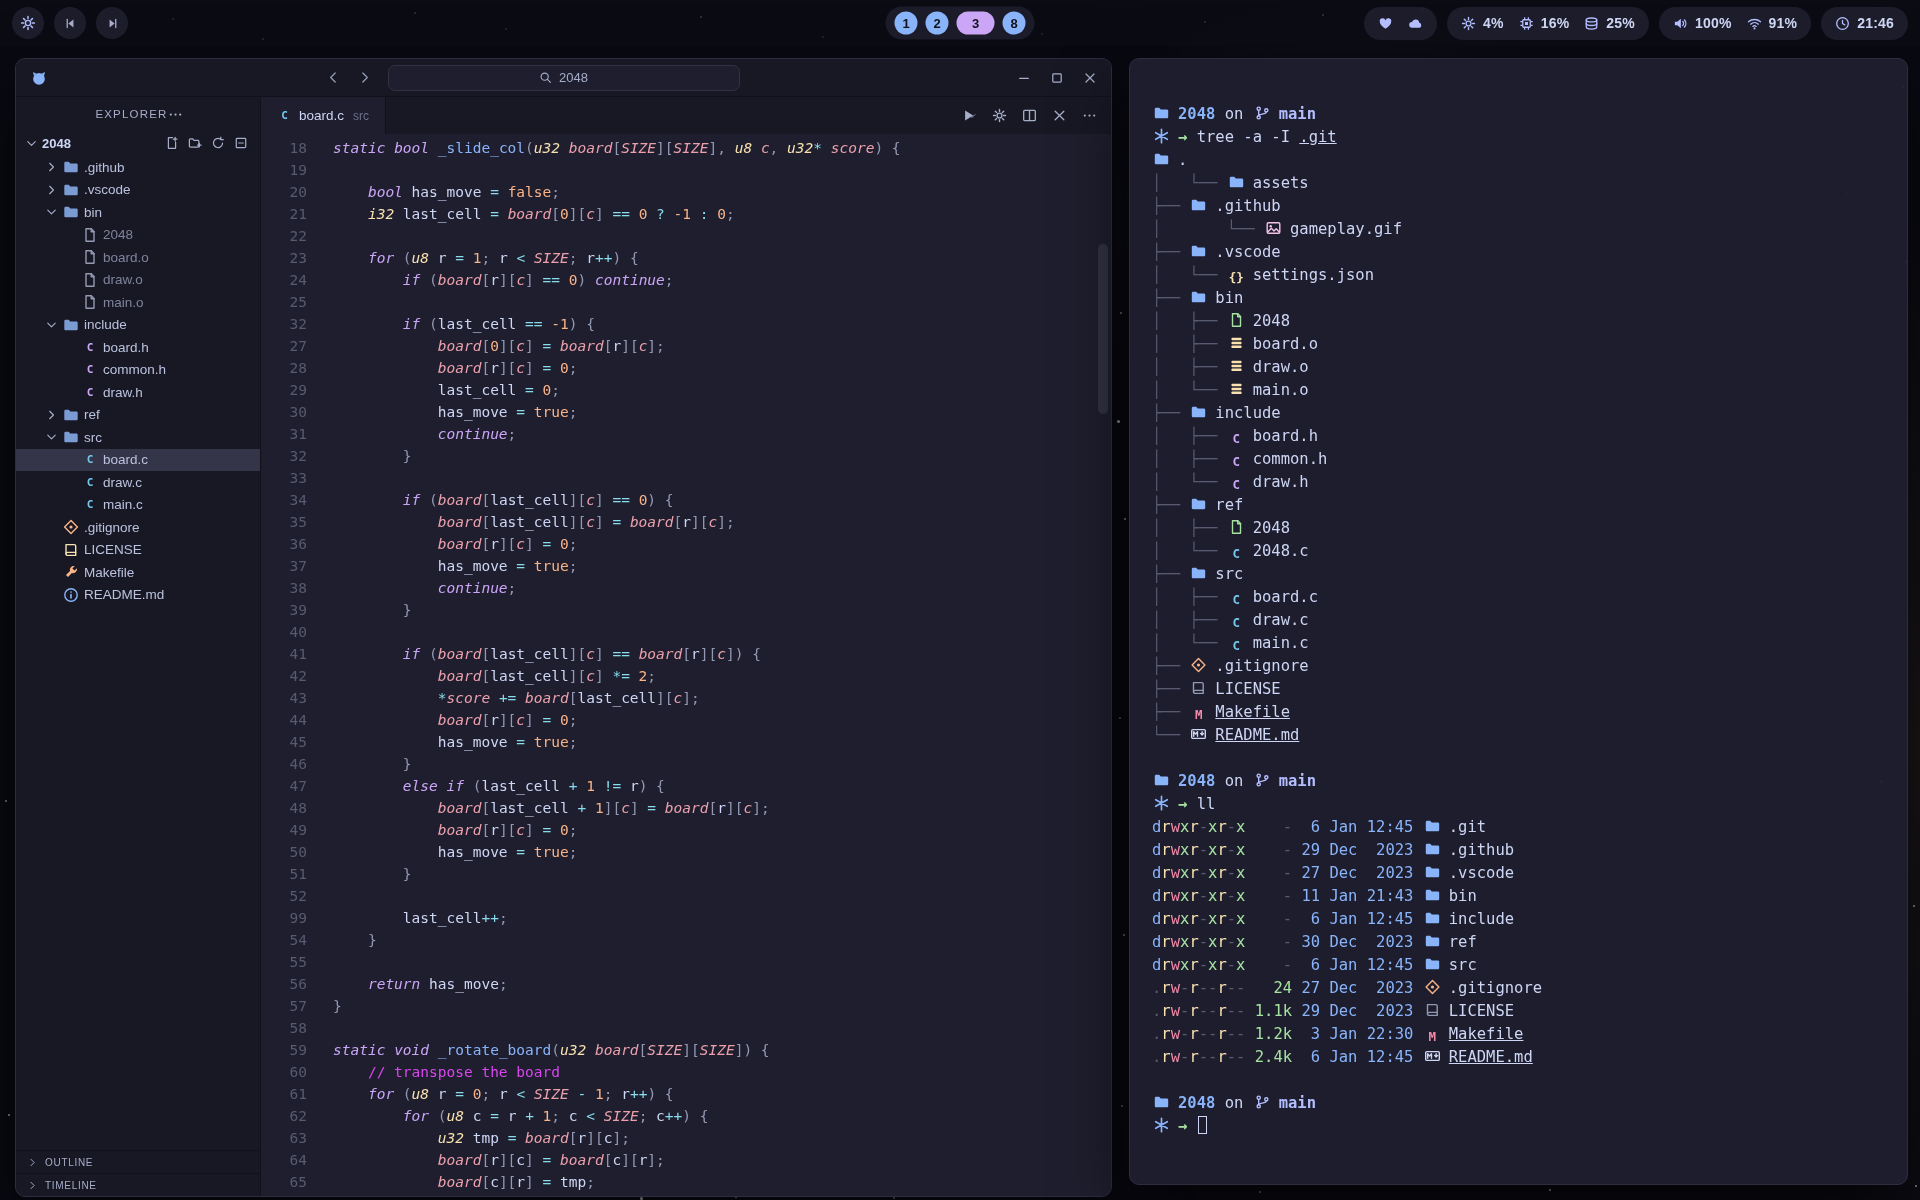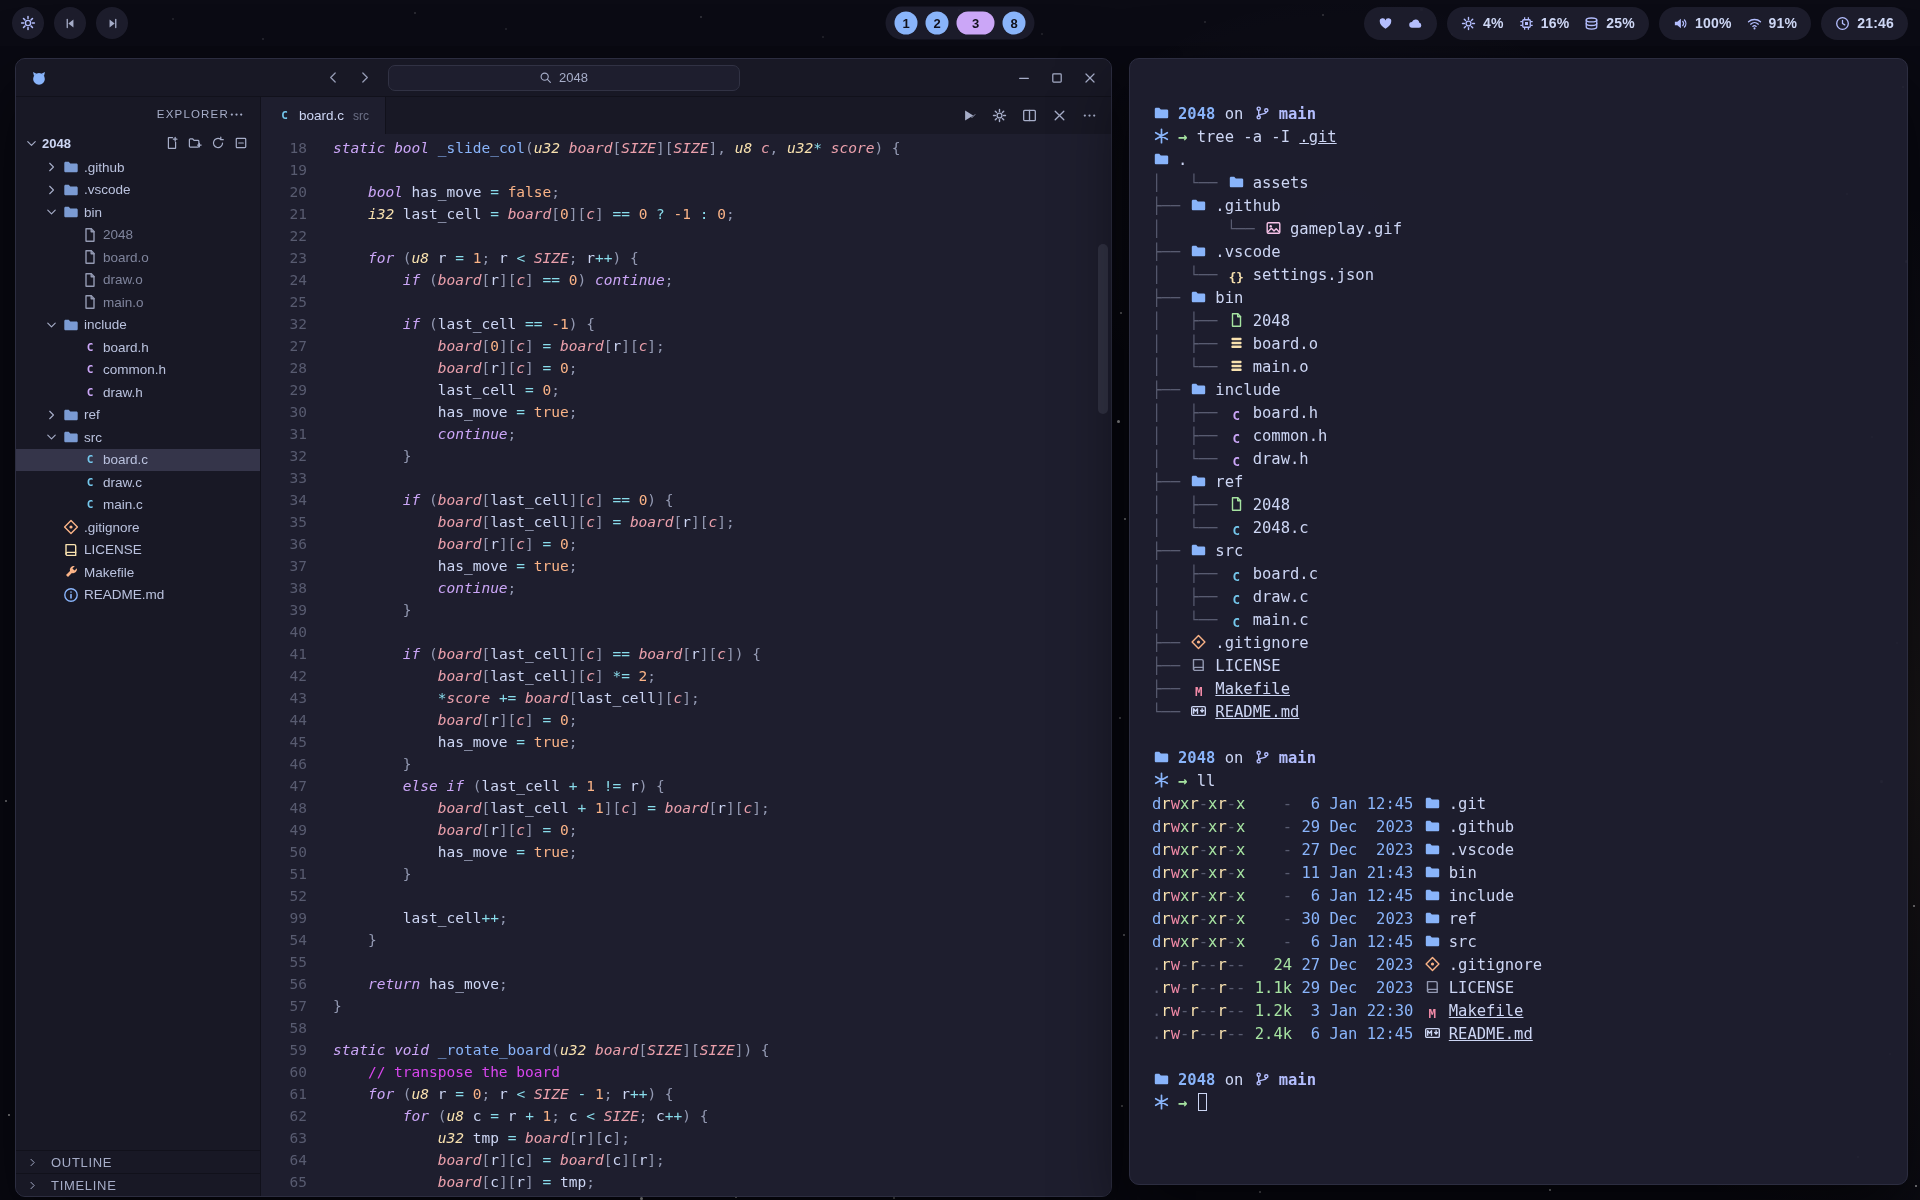--- a/index.html
+++ b/index.html
@@ -40,34 +40,34 @@
   .vs-titlebar .app-logo{color:#89b4fa;width:18px;height:18px}
   .vs-nav{position:absolute;right:calc(50% + 192px);display:flex;gap:16px}
   .nav-btn,.win-btn{background:none;border:none;cursor:pointer;color:#9399b2;display:flex;align-items:center}
   .nav-btn .icn{width:15px;height:15px}
   .vs-search{position:absolute;left:50%;transform:translateX(-50%);width:352px;height:26px;background:#1e1e2e;border:1px solid #313244;border-radius:7px;display:flex;align-items:center;justify-content:center;gap:7px;color:#a6adc8;font-size:13px;cursor:pointer}
   .vs-search .icn{width:13px;height:13px}
   .vs-controls{margin-left:auto;display:flex;gap:19px}
   .win-btn{color:#a6adc8}.win-btn .icn{width:14px;height:14px}
   .vs-body{flex:1;display:flex;min-height:0}
   .vs-sidebar{width:245px;background:#181825;border-right:1px solid #11111b;display:flex;flex-direction:column;font-size:13.5px;color:#bac2de}
-  .sb-header{flex:0 0 34px;display:flex;align-items:center;justify-content:flex-end;padding:0 16px 0 18px;color:#a6adc8;font-size:11.5px;letter-spacing:1.2px}
+  .sb-header{flex:0 0 34px;display:flex;align-items:center;justify-content:center;padding:0 16px 0 18px;color:#a6adc8;font-size:11.5px;letter-spacing:1.2px}
   .sb-header .icn{width:15px;height:15px;cursor:pointer}
   .sb-root{display:flex;align-items:center;height:24px;padding-left:9px;gap:4px;font-weight:700;font-size:13px;color:#cdd6f4;cursor:pointer}
   .sb-root-actions{margin-left:auto;display:flex;gap:9px;padding-right:12px;color:#a6adc8}
   .sb-root-actions .icn{width:14px;height:14px;cursor:pointer}
   .sb-chev{width:13px;height:13px;color:#a6adc8;flex:0 0 13px}
   .sb-tree{flex:1;overflow:hidden;padding-top:1px}
   .sb-row{display:flex;align-items:center;height:22.5px;gap:5px;cursor:pointer}
   .sb-row .icn{width:16px;height:16px}
   .sb-row.sel{background:#35354a}
   .sb-label{white-space:nowrap}
   .sb-dim .sb-label{color:#7f849c}
   .sb-panels{flex:0 0 auto}
-  .sb-panel{height:23px;display:flex;align-items:center;gap:12px;padding:0 10px;font-size:13px;letter-spacing:.7px;color:#a6adc8;border-top:1px solid #11111b;cursor:pointer}
+  .sb-panel{height:23px;display:flex;align-items:center;gap:6px;padding:0 10px;font-size:10px;letter-spacing:.7px;color:#a6adc8;border-top:1px solid #11111b;cursor:pointer}
   .sb-panel .sb-chev{width:11px;height:11px}
 
   .vs-editor{flex:1;display:flex;flex-direction:column;min-width:0;background:#1e1e2e}
   .vs-tabbar{flex:0 0 37px;background:#181825;display:flex;align-items:stretch}
   .vs-tab{display:flex;align-items:center;gap:7px;padding:0 16px;background:#1e1e2e;border-right:1px solid #11111b;font-size:13.5px;color:#cdd6f4;cursor:pointer}
   .vs-tab .icn{width:15px;height:15px}
   .vs-tab-hint{color:#6c7086;font-size:12px;margin-left:2px}
   .vs-tab-actions{margin-left:auto;display:flex;align-items:center;gap:15px;padding-right:14px;color:#a6adc8}
   .vs-tab-actions .icn{width:15px;height:15px;cursor:pointer}
   .vs-tab-actions .icn.sm{width:10px;height:10px;margin-left:-9px}
@@ -695,20 +695,25 @@
           </svg></span><span class="ts-name">bin</span></div>
       <div class="term-line"><span class="ts-tree">│   ├── </span><span class="icn ic-green"><svg viewBox="0 0 16 16" aria-hidden="true">
             <path stroke="currentColor" fill="none" stroke-width="1.4" stroke-linecap="round" stroke-linejoin="round" d="M4 1.7h5.3l2.7 2.8V14c0 .2-.1.3-.3.3H4.3c-.2 0-.3-.1-.3-.3V2c0-.2.1-.3.3-.3z"></path>
             <path stroke="currentColor" fill="none" stroke-width="1.4" stroke-linecap="round" stroke-linejoin="round" d="M9.2 1.7v3h2.9"></path>
           </svg></span><span class="ts-name">2048</span></div>
       <div class="term-line"><span class="ts-tree">│   ├── </span><span class="icn ic-yellow"><svg viewBox="0 0 16 16" aria-hidden="true">
             <rect fill="currentColor" x="3" y="2.8" width="10" height="2.5" rx=".7"></rect>
             <rect fill="currentColor" x="3" y="6.7" width="10" height="2.5" rx=".7"></rect>
             <rect fill="currentColor" x="3" y="10.6" width="10" height="2.5" rx=".7"></rect>
           </svg></span><span class="ts-name">board.o</span></div>
+      <div class="term-line"><span class="ts-tree">│   ├── </span><span class="icn ic-yellow"><svg viewBox="0 0 16 16" aria-hidden="true">
+            <rect fill="currentColor" x="3" y="2.8" width="10" height="2.5" rx=".7"></rect>
+            <rect fill="currentColor" x="3" y="6.7" width="10" height="2.5" rx=".7"></rect>
+            <rect fill="currentColor" x="3" y="10.6" width="10" height="2.5" rx=".7"></rect>
+          </svg></span><span class="ts-name">draw.o</span></div>
       <div class="term-line"><span class="ts-tree">│   └── </span><span class="icn ic-yellow"><svg viewBox="0 0 16 16" aria-hidden="true">
             <rect fill="currentColor" x="3" y="2.8" width="10" height="2.5" rx=".7"></rect>
             <rect fill="currentColor" x="3" y="6.7" width="10" height="2.5" rx=".7"></rect>
             <rect fill="currentColor" x="3" y="10.6" width="10" height="2.5" rx=".7"></rect>
           </svg></span><span class="ts-name">main.o</span></div>
       <div class="term-line"><span class="ts-tree">├── </span><span class="icn ic-blue"><svg viewBox="0 0 16 16" aria-hidden="true">
             <path fill="currentColor" d="M1.3 4.1c0-.7.6-1.3 1.3-1.3h3.1l1.6 1.7h6.1c.7 0 1.3.6 1.3 1.3v6.1c0 .7-.6 1.3-1.3 1.3H2.6c-.7 0-1.3-.6-1.3-1.3z"></path>
           </svg></span><span class="ts-name">include</span></div>
       <div class="term-line"><span class="ts-tree">│   ├── </span><span class="icn ic-mauve"><span class="lb">C</span></span><span class="ts-name">board.h</span></div>
       <div class="term-line"><span class="ts-tree">│   ├── </span><span class="icn ic-mauve"><span class="lb">C</span></span><span class="ts-name">common.h</span></div>

